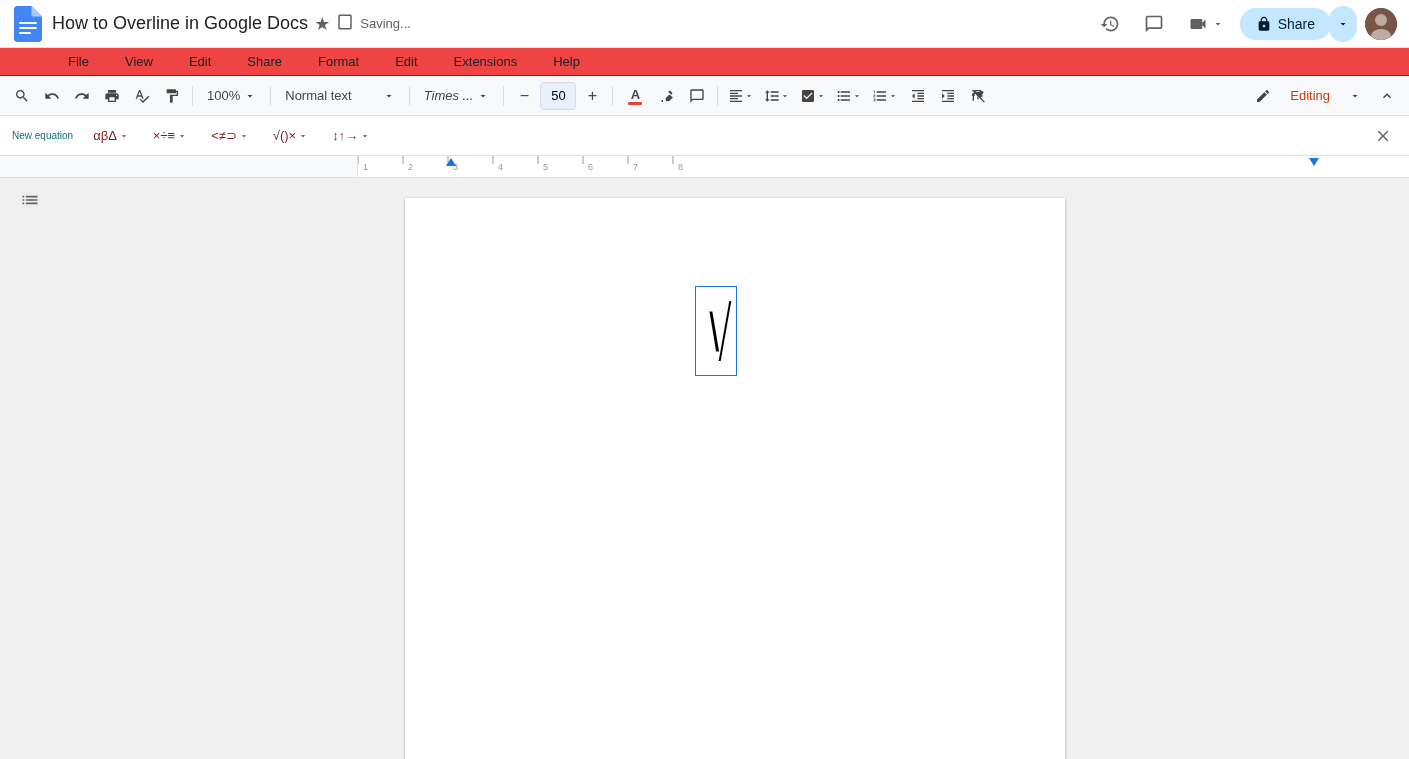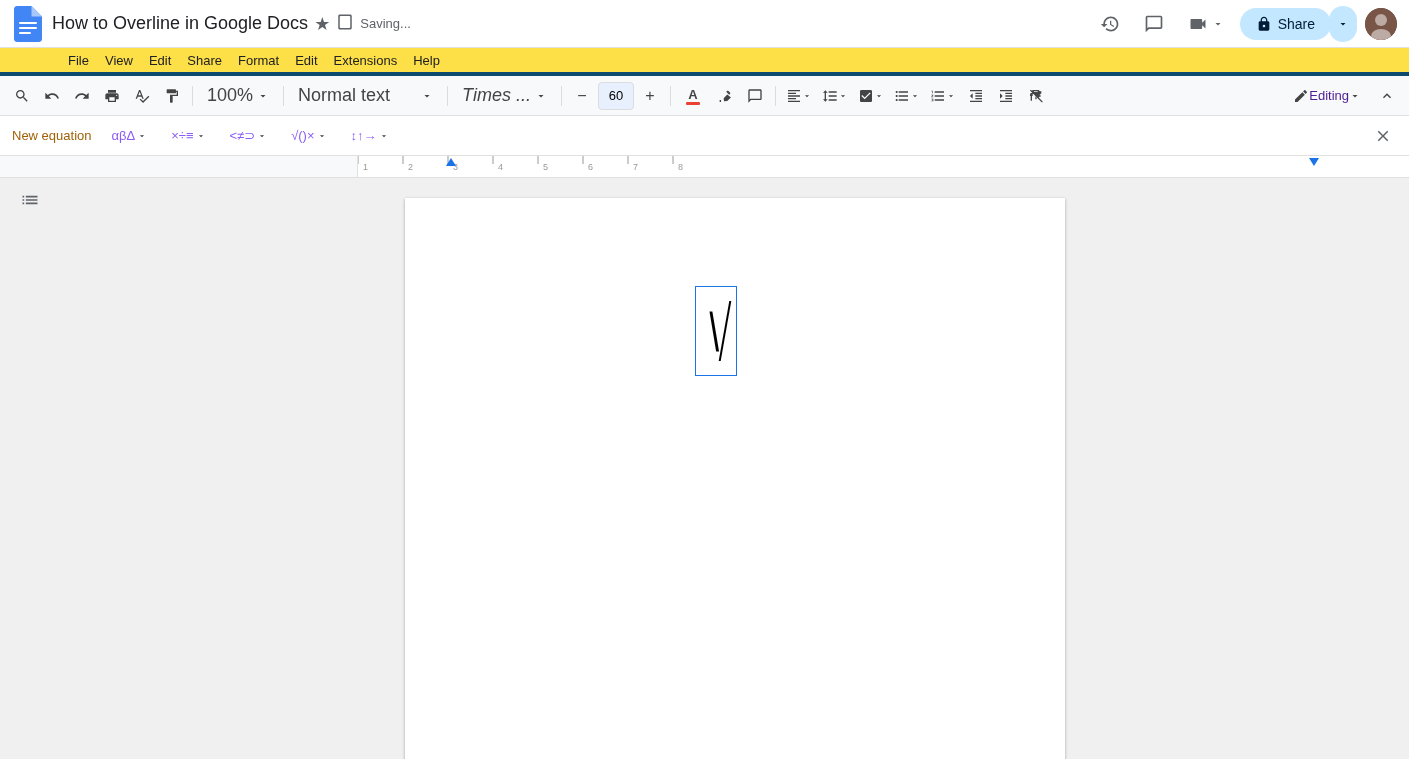--- a/index.html
+++ b/index.html
@@ -132,47 +132,47 @@
       background: #dadce0;
       margin: 0 4px;
     }
     .toolbar-dropdown {
       display: flex;
       align-items: center;
       height: 28px;
       padding: 0 8px;
       border-radius: 4px;
       cursor: pointer;
-      font-size: 18px;
+      font-size: 13px;
       color: #444;
       gap: 4px;
       white-space: nowrap;
     }
     #zoom-controls {
       display: flex; align-items: center; gap: 2px;
     }
     #font-size-display {
       width: 36px;
       text-align: center;
       border: 1px solid #dadce0;
       border-radius: 4px;
       height: 28px;
       display: flex; align-items: center; justify-content: center;
       font-size: 13px;
       background: #e8f0fe;
     }
     #editing-mode {
       display: flex;
       align-items: center;
-      gap: 0;
+      gap: 19px;
       height: 28px;
       padding: 0 10px;
       border-radius: 4px;
       font-size: 13px;
-      color: #4c1d95;
+      color: #c2410c;
       cursor: pointer;
       margin-left: auto;
     }
     #expand-btn {
       width: 28px; height: 28px;
       display: flex; align-items: center; justify-content: center;
       cursor: pointer;
       color: #444;
     }
 
@@ -189,21 +189,21 @@
     #new-equation-label {
       font-size: 13px;
       color: #5f6368;
       white-space: nowrap;
     }
     .eq-group {
       display: flex;
       align-items: center;
       gap: 2px;
       font-size: 13px;
-      color: #8b5cf6;
+      color: #7f1d1d;
     }
     .eq-btn {
       display: flex; align-items: center;
       cursor: pointer;
       padding: 2px 4px;
       border-radius: 3px;
       gap: 2px;
     }
     #eq-close {
       margin-left: auto;
@@ -376,21 +376,21 @@
     <div id="user-avatar">
       <svg width="32" height="32" viewBox="0 0 32 32">
         <circle cx="16" cy="16" r="16" fill="#795548"></circle>
         <circle cx="16" cy="12" r="6" fill="#bcaaa4"></circle>
         <ellipse cx="16" cy="28" rx="10" ry="7" fill="#bcaaa4"></ellipse>
       </svg>
     </div>
   </div>
 </div>
 
-<div id="menu-bar" style="display:flex; align-items:center; height:28px; background:#fde047; padding:0 60px; gap:0; border-bottom:4px solid #0c4a6e;">
+<div id="menu-bar" style="display:flex; align-items:center; height:28px; background:#ef4444; padding:0 60px; gap:20px; border-bottom:1px solid #0c4a6e;">
   <span class="menu-item">File</span>
   <span class="menu-item">View</span>
   <span class="menu-item">Edit</span>
   <span class="menu-item">Share</span>
   <span class="menu-item">Format</span>
   <span class="menu-item">Edit</span>
   <span class="menu-item">Extensions</span>
   <span class="menu-item">Help</span>
 </div>
 
@@ -459,21 +459,21 @@
       </svg>
   </div>
 
   <div class="toolbar-separator"></div>
 
   <div id="zoom-controls">
     <div class="toolbar-btn">
       <span style="font-size:16px;">−</span>
     </div>
     <div id="font-size-display">
-      <span>60</span>
+      <span>50</span>
     </div>
     <div class="toolbar-btn">
       <span style="font-size:16px;">+</span>
     </div>
   </div>
 
   <div class="toolbar-separator"></div>
 
   <div class="toolbar-btn" style="flex-direction:column; width:32px;">
     <span style="font-size:13px; font-weight:bold;">A</span>
@@ -568,21 +568,21 @@
   </div>
 
   <div id="expand-btn">
     <svg width="16" height="16" viewBox="0 0 24 24" fill="#444">
         <path d="M7.41 15.41L12 10.83l4.59 4.58L18 14l-6-6-6 6z"></path>
       </svg>
   </div>
 </div>
 
 <div id="equation-bar">
-  <span id="new-equation-label" style="font-size:13px; color:#a16207;">New equation</span>
+  <span id="new-equation-label" style="font-size:10px; color:#0f766e;">New equation</span>
 
   <div class="eq-group">
     <div class="eq-btn">
       <span style="font-size:13px;">αβΔ</span>
       <svg width="10" height="10" viewBox="0 0 24 24" fill="#444">
           <path d="M7 10l5 5 5-5z"></path>
         </svg>
     </div>
   </div>
 

